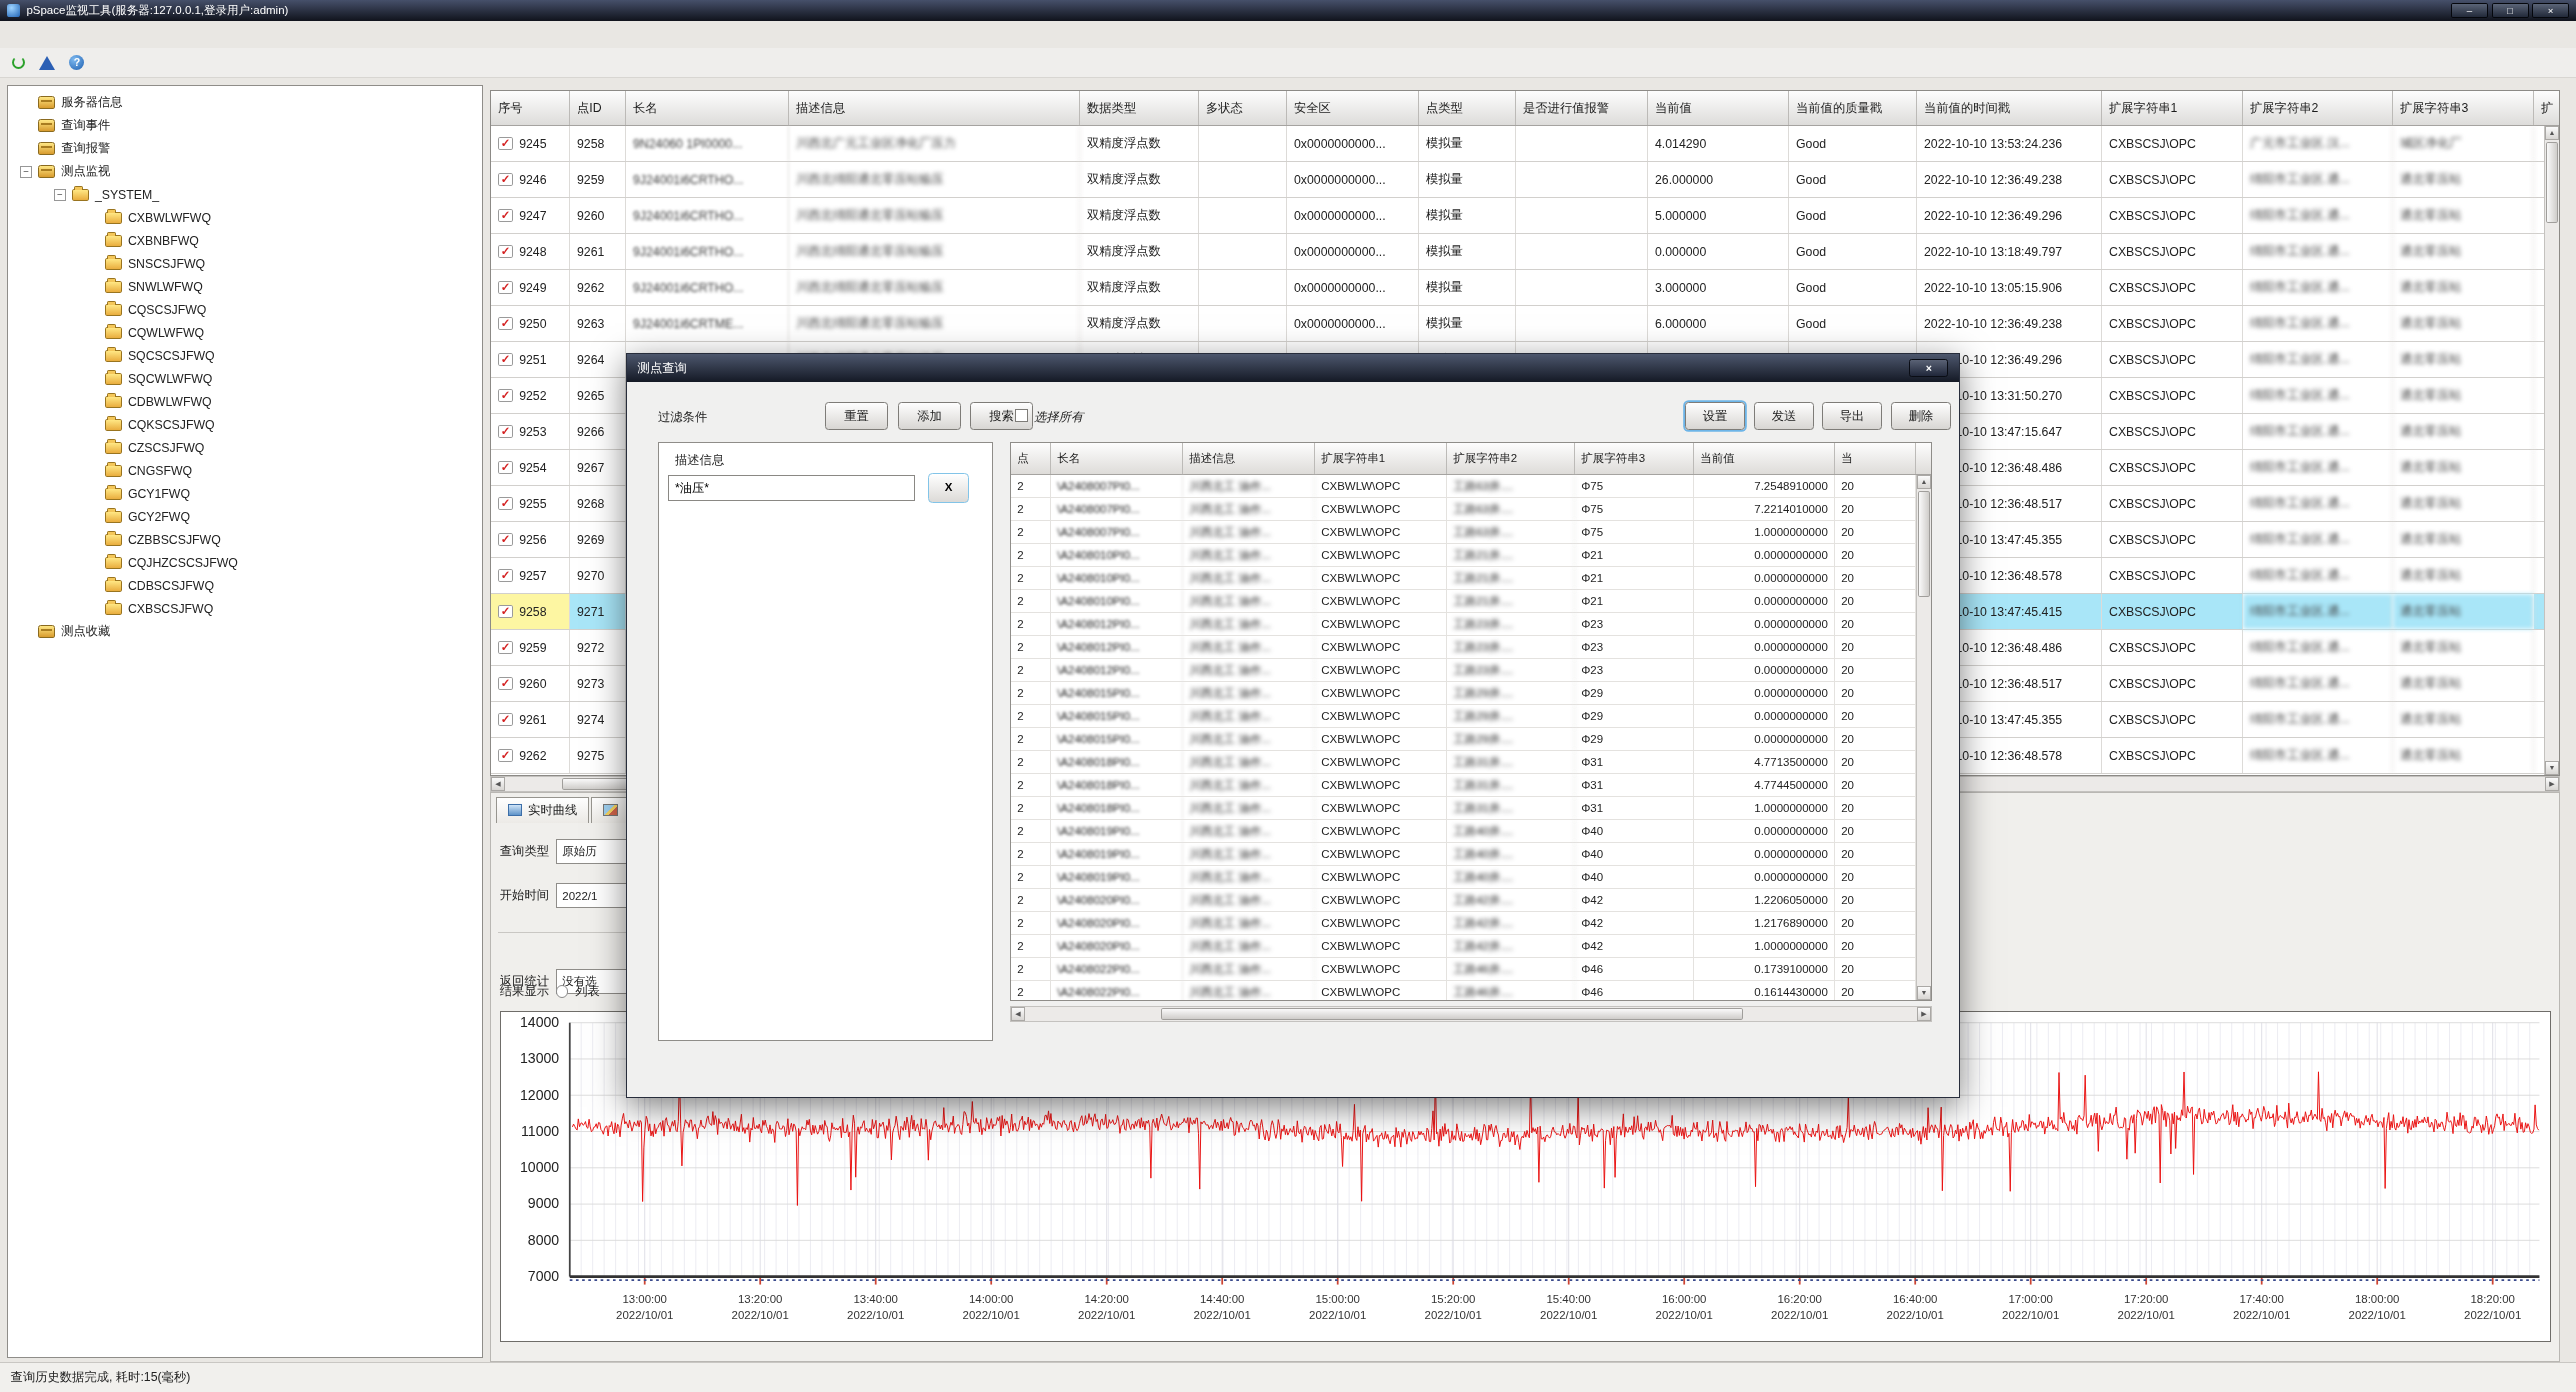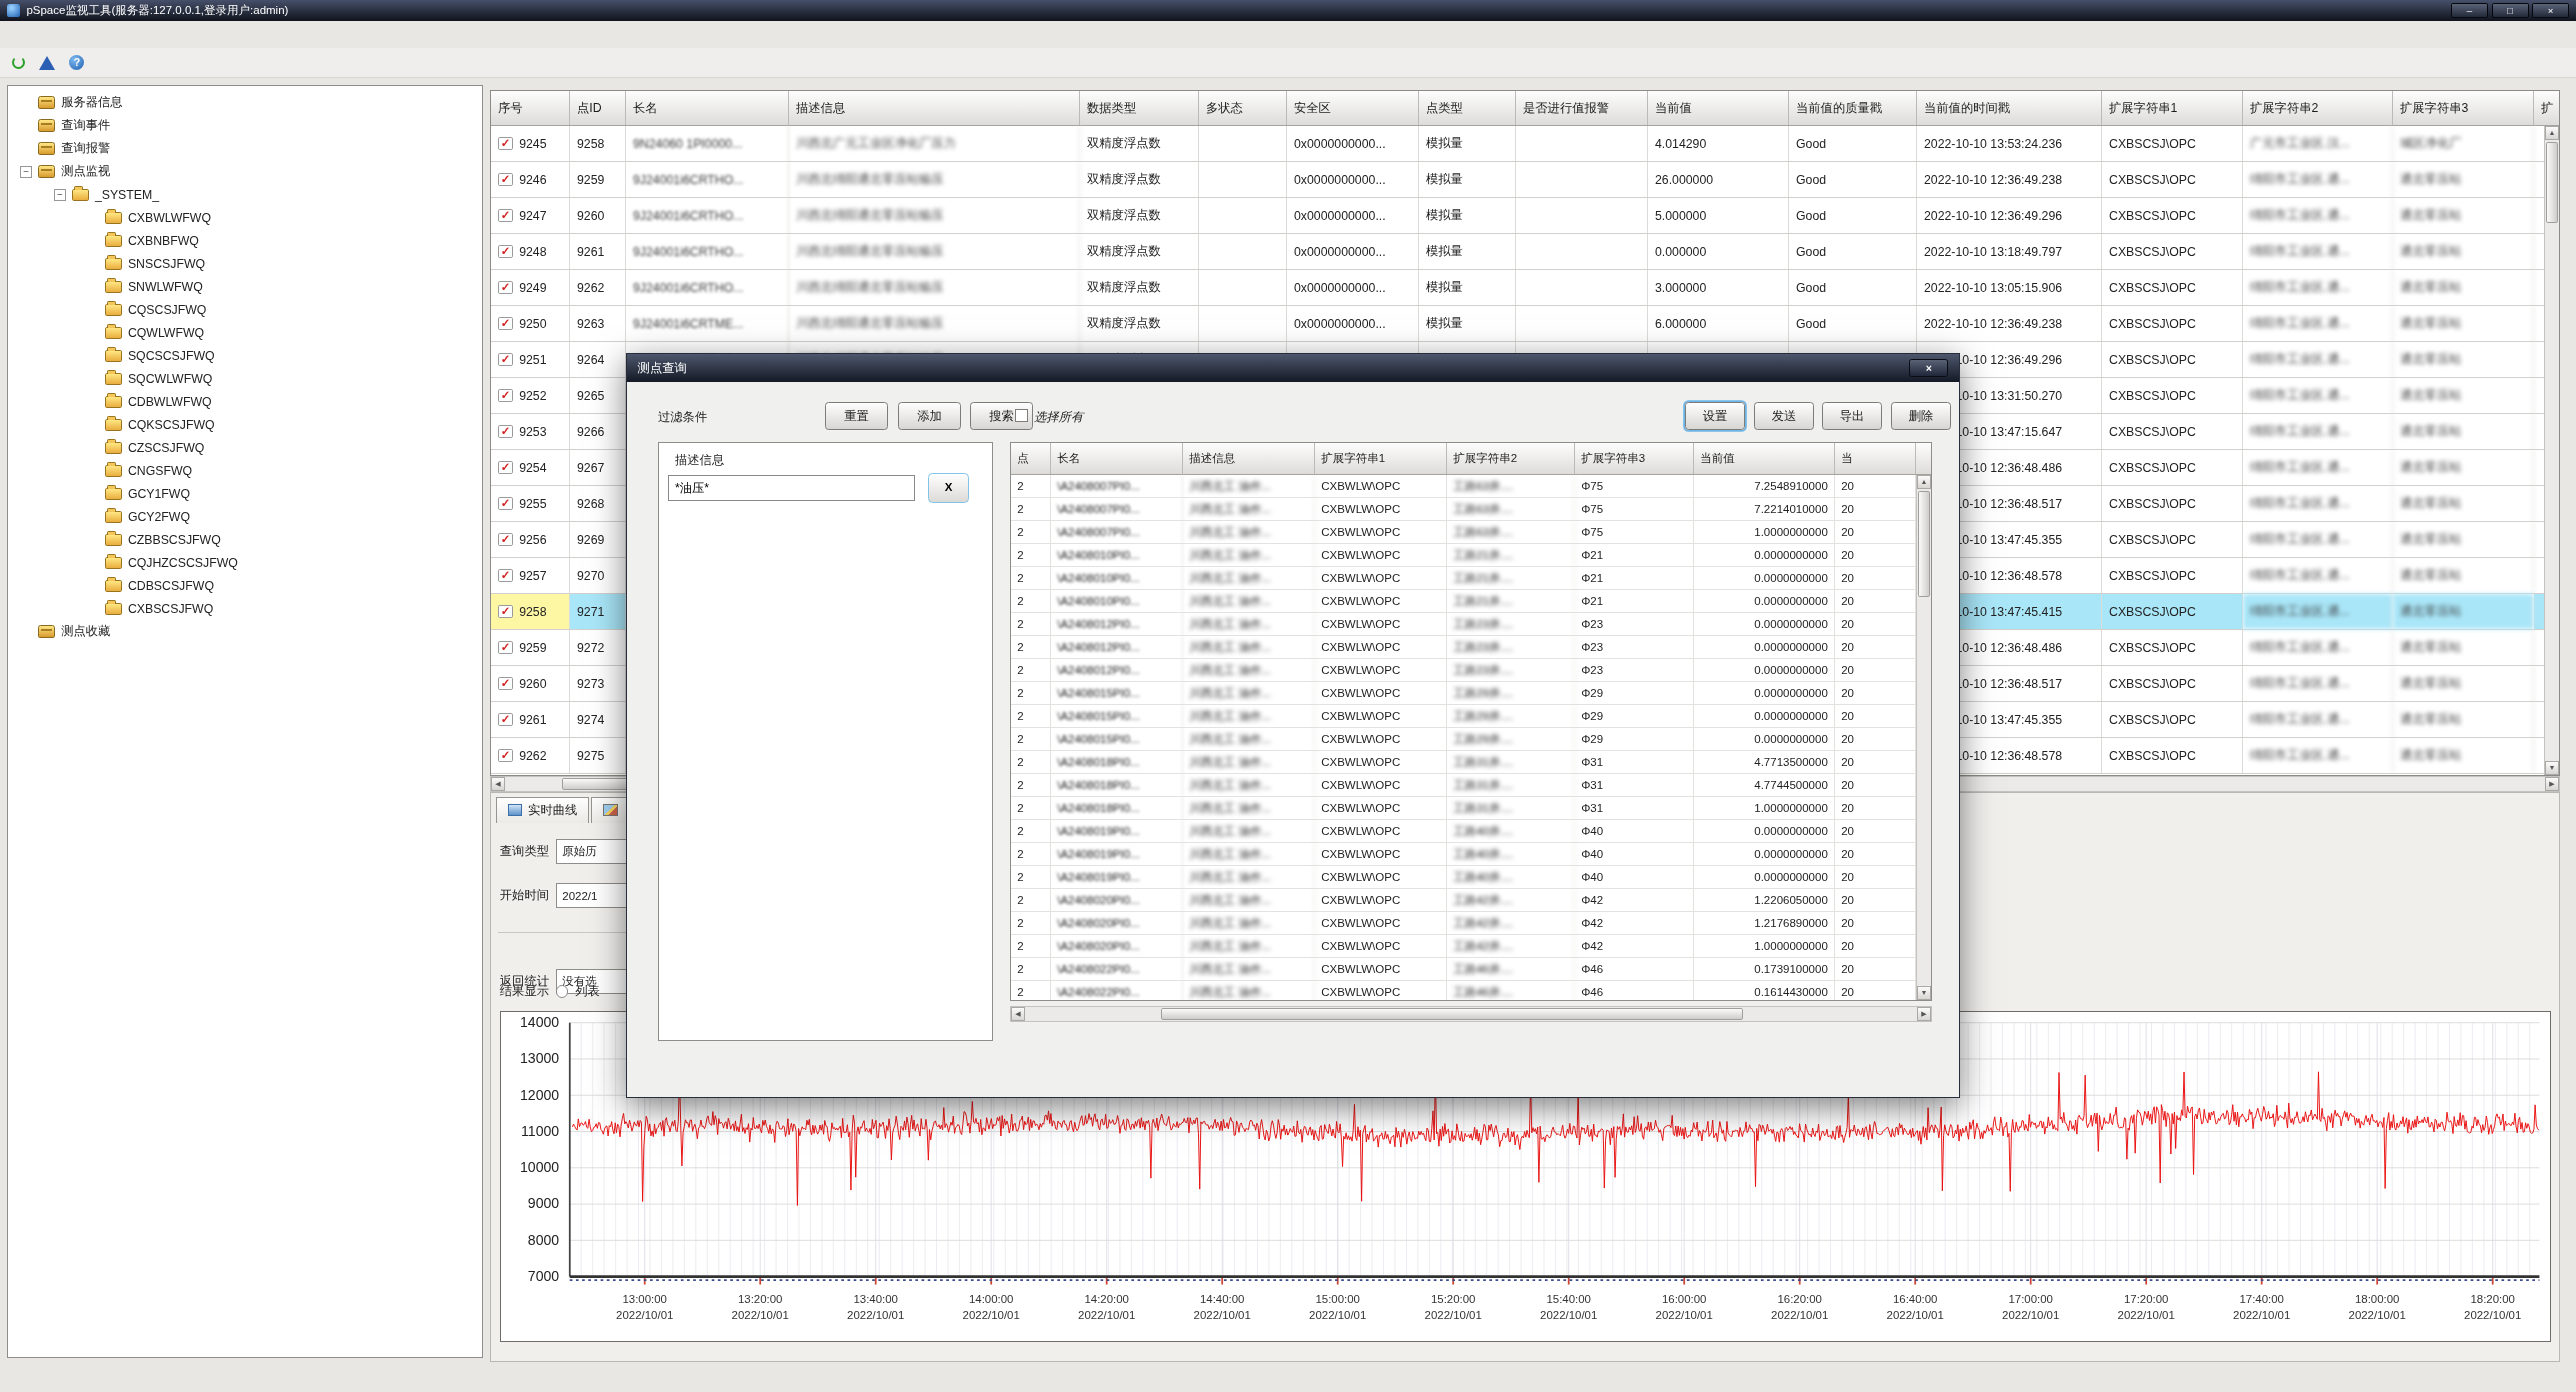--- a/index.html
+++ b/index.html
@@ -1207,14 +1207,17 @@
       </div>
 
     <div class="dhsb">
       <span class="sbtn" style="left:0;top:0;">◀</span>
       <div class="hthumb" style="left:150px;width:582px;"></div>
       <span class="sbtn" style="left:auto;right:0;top:0;">▶</span>
     </div>
 
   </div>
 
+  <div class="statusbar">
+    <span>查询历史数据完成, 耗时:15(毫秒)</span>
+  </div>
 </div>
 
 
 </body></html>

